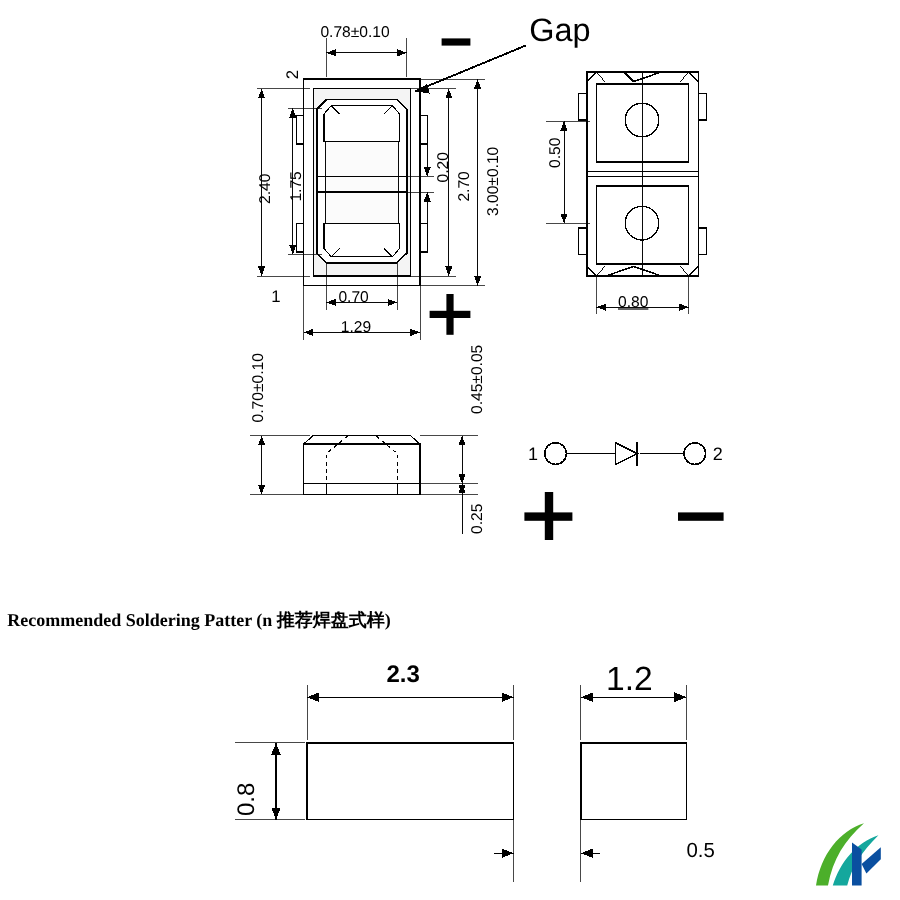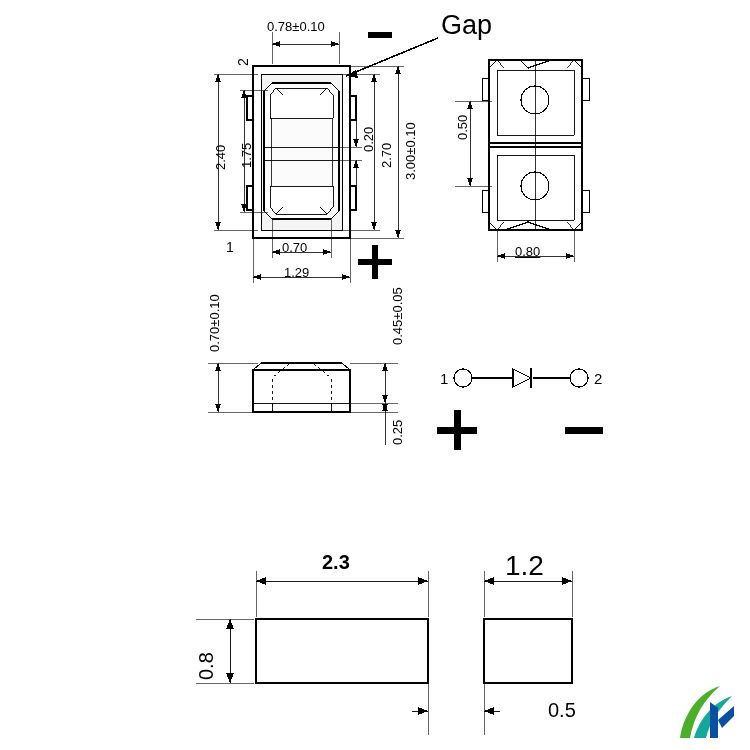--- a/index.html
+++ b/index.html
@@ -256,20 +256,21 @@
 
   <div class="lbl" style="left:440px; top:371px; font-size:15px;">1</div>
   <div class="lbl" style="left:594px; top:371px; font-size:15px;">2</div>
 
   <div style="position:absolute; left:437px; top:410px; width:40px; height:40px;">
     <div class="plus" style="left:0; top:17px; width:40px; height:7px; position:absolute;"></div>
     <div class="plus" style="left:17px; top:0; width:7px; height:40px; position:absolute;"></div>
   </div>
   <div class="minus" style="left:565px; top:427px; width:38px; height:7px;"></div>
 
+  <div class="section-title">Recommended Soldering Patter (n 推荐焊盘式样)</div>
 
   <svg width="750" height="230" viewBox="0 0 750 230" style="position:absolute;left:0;top:535px;">
     <g fill="none" stroke="#000" stroke-width="1" shape-rendering="crispEdges">
 
       <rect x="256" y="84" width="172" height="64" fill="#ffffff" stroke="#000" stroke-width="1.4"></rect>
 
       <rect x="484" y="84" width="88" height="64" fill="#ffffff" stroke="#000" stroke-width="1.4"></rect>
 
       <line x1="256" y1="36" x2="256" y2="82" stroke-width="0.6"></line>
       <line x1="428" y1="36" x2="428" y2="82" stroke-width="0.6"></line>
@@ -294,21 +295,21 @@
       <line x1="412" y1="176" x2="428" y2="176" stroke-width="0.9"></line>
       <line x1="484" y1="176" x2="500" y2="176" stroke-width="0.9"></line>
       <polygon points="428,176 418,172 418,180" fill="#000" stroke="none"></polygon>
       <polygon points="484,176 494,172 494,180" fill="#000" stroke="none"></polygon>
     </g>
   </svg>
 
   <div class="lbl big" style="left:322px; top:552px; font-size:20px;font-weight:bold;">2.3</div>
   <div class="lbl big" style="left:505px; top:552px; font-size:28px;">1.2</div>
   <div class="lbl big vert" style="left:196px; top:680px; font-size:20px;">0.8</div>
-  <div class="lbl big" style="left:548px; top:700px; font-size:20px;">0.5</div>
+  <div class="lbl big" style="left:572px; top:700px; font-size:17px;">0.5</div>
 
   <svg class="logo" viewBox="0 0 66 60">
     <rect x="0" y="0" width="66" height="60" fill="#ffffff"></rect>
     <path d="M6,56 C10,30 26,10 46,4 C30,18 20,34 16,56 Z" fill="#4caf2a"></path>
     <path d="M20,56 C26,36 40,20 58,14 C44,28 36,40 32,56 Z" fill="#14a79d"></path>
     <path d="M36,56 L36,20 L44,26 L44,56 Z" fill="#0a4fa0"></path>
     <path d="M44,38 L60,24 L60,34 L48,46 Z" fill="#0a4fa0"></path>
   </svg>
 
 </div>

